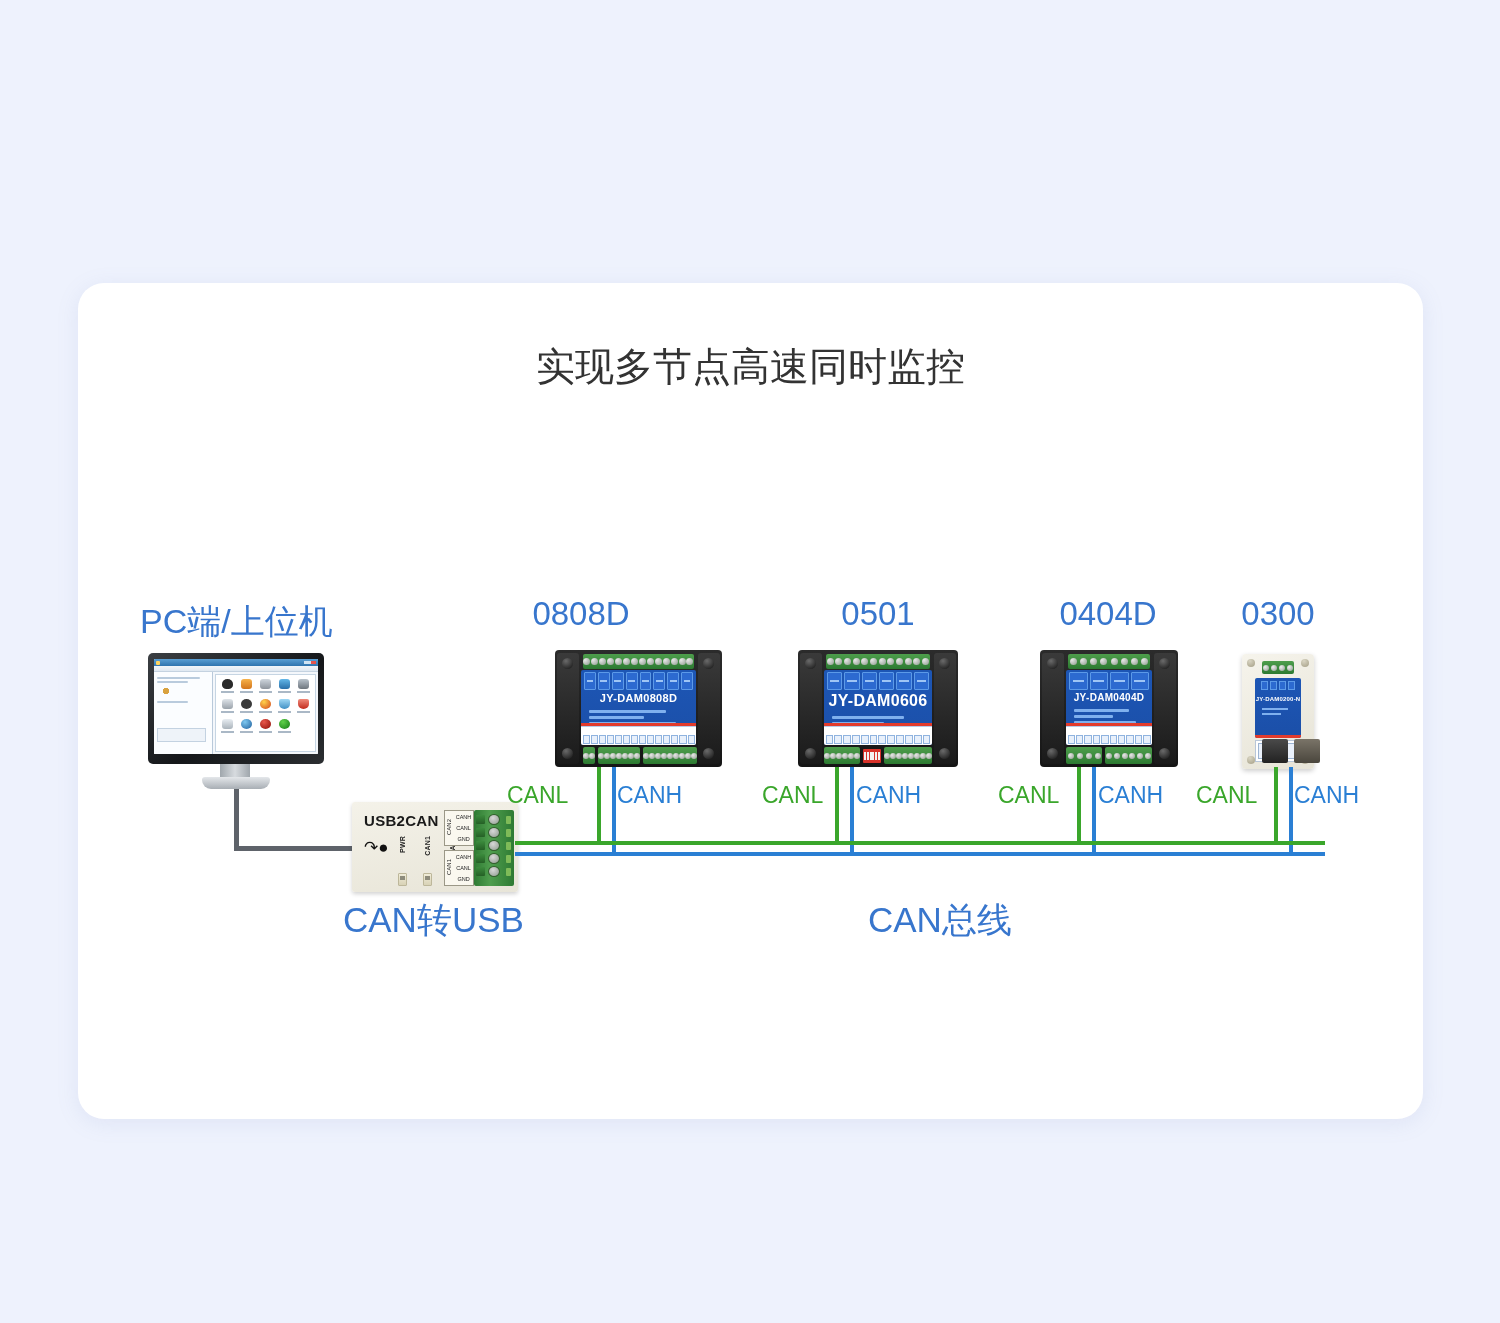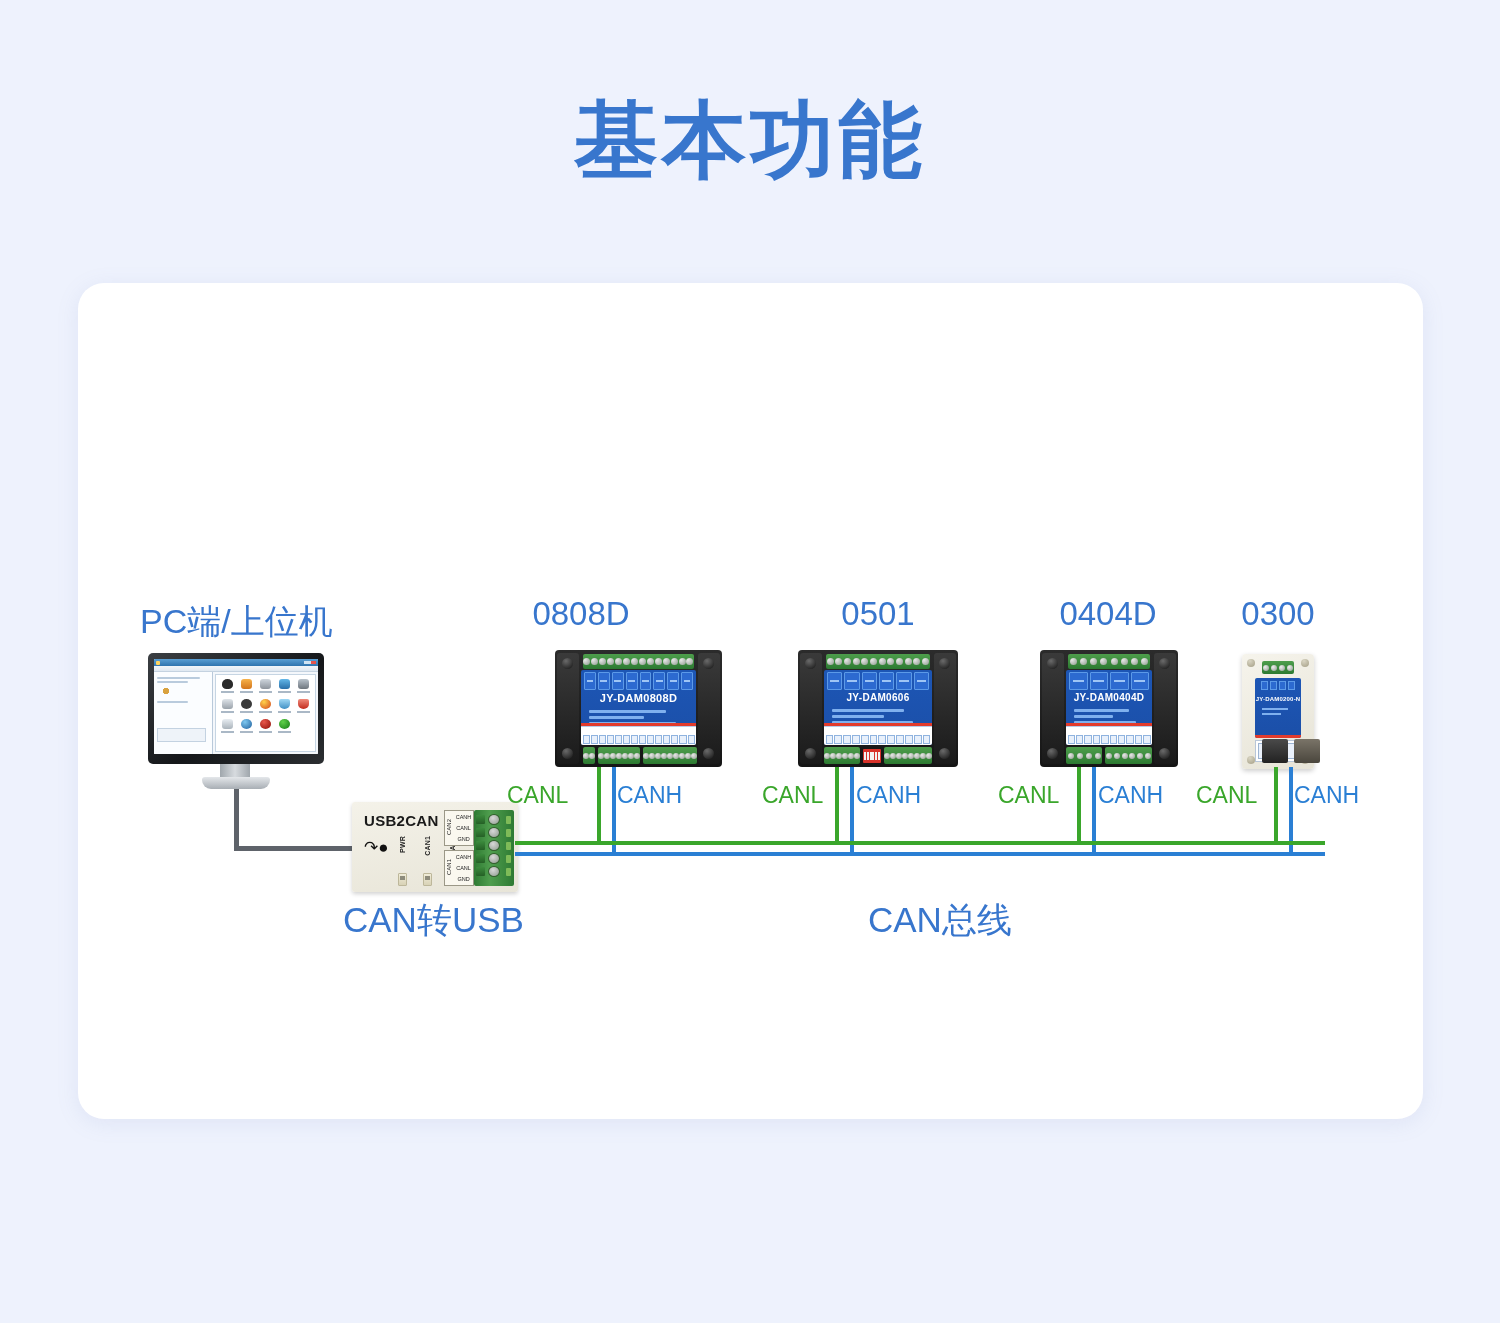--- a/index.html
+++ b/index.html
@@ -293,25 +293,25 @@
   
   .wire { position: absolute; }
   .wire.green { background: #3aa62b; }
   .wire.blue  { background: #2a7fd4; }
 </style>
 </head>
 <body>
 
 <div class="page">
 
-  <div class="title">基本功能</div>
 
   <div class="card">
 
     <div class="subtitle">
+      <span class="l2">实现多节点高速同时监控</span>
     </div>
 
     <div class="blue-label" style="left:62px; top:316px;">PC端/上位机</div>
 
     <div class="monitor" style="left:70px; top:370px;">
       <div class="mon-bezel">
         <div class="mon-screen">
           <div class="mon-tbar"></div>
           <div class="mon-menu"></div>
           <div class="mon-body">
@@ -560,21 +560,21 @@
       </div>
       <div class="mod-face">
         <div class="face-relays">
             <div></div>
             <div></div>
             <div></div>
             <div></div>
             <div></div>
             <div></div>
           </div>
-        <div class="face-name" style="font-size:10px;">JY-DAM0606</div>
+        <div class="face-name" style="font-size:16px;">JY-DAM0606</div>
         <div class="face-spec">
             <b class="w1"></b>
             <b class="w2"></b>
             <b class="w3"></b>
             <b class="w4"></b>
           </div>
         <div class="face-stripe"></div>
         <div class="face-bottom">
           <i></i>
             <i></i>

